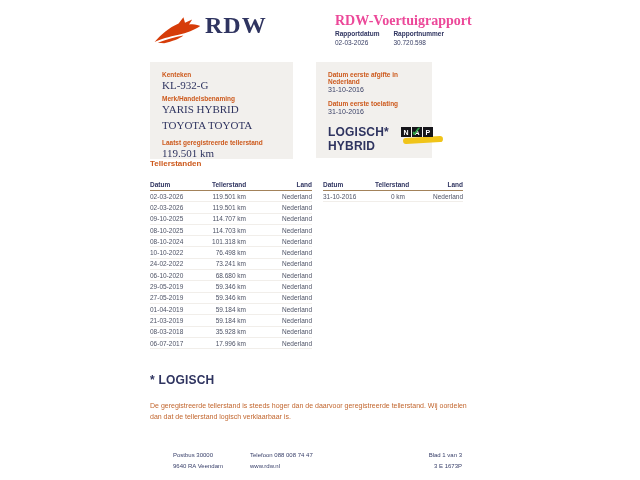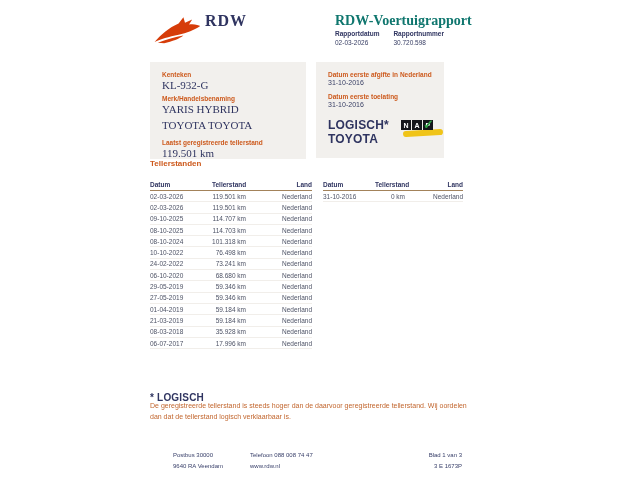--- a/index.html
+++ b/index.html
@@ -5,35 +5,35 @@
   * { margin:0; padding:0; box-sizing:border-box; }
   html,body { background:#fff; }
   #page {
     position:relative; width:640px; height:480px; background:#ffffff;
     font-family:"Liberation Sans", sans-serif; color:#2f3460; overflow:hidden;
   }
   
   .logo-svg { position:absolute; left:153px; top:15px; width:48px; height:30px; }
   .wordmark {
     position:absolute; left:205px; top:12px;
-    font-family:"Liberation Serif", serif; font-weight:bold; font-size:16px;
+    font-family:"Liberation Serif", serif; font-weight:bold; font-size:24px;
     color:#2f3460; letter-spacing:1px;
   }
   .doc-title {
     position:absolute; left:335px; top:13px;
     font-family:"Liberation Serif", serif; font-weight:bold; font-size:14px;
-    color:#0f766e;
+    color:#ec4899;
   }
   .report-meta { position:absolute; left:335px; top:30px; display:flex; gap:14px; }
   .meta-label { font-size:6.5px; font-weight:bold; color:#2f3460; }
   .meta-value { font-size:6.5px; color:#3a4066; margin-top:2px; }
   
   .panel { position:absolute; background:#f2f0ed; padding:9px 12px; }
-  .panel-left  { left:150px; top:62px; width:156px; height:97px; }
-  .panel-right { left:316px; top:62px; width:128px; height:96px; }
+  .panel-left  { left:150px; top:62px; width:143px; height:97px; }
+  .panel-right { left:316px; top:62px; width:116px; height:96px; }
   .fld-label { font-size:6.5px; font-weight:bold; color:#cd5a1d; margin-bottom:1px; }
   .fld-serif {
     font-family:"Liberation Serif", serif; font-size:11px; color:#2f3460;
     line-height:13px; margin-bottom:3px;
   }
   .fld-sans { font-size:7px; color:#3a4066; margin-bottom:7px; }
   .mt { margin-top:7px; }
   .oordeel-row { display:flex; align-items:flex-start; margin-top:10px; gap:12px; }
   .oordeel-text { font-size:12px; font-weight:bold; color:#2f3460; line-height:14px; letter-spacing:.2px; }
   
@@ -58,22 +58,22 @@
   .t-head span { font-size:6.5px; font-weight:bold; color:#2f3460; }
   .t-row { height:11.3px; align-items:center; border-bottom:1px solid #f1eeea; }
   .t-row span { font-size:6.5px; color:#4d5265; }
   .c-datum { width:62px; text-align:left; }
   .c-teller { width:34px; text-align:right; }
   .t-head .c-teller { text-align:left; }
   .c-land { flex:1; text-align:right; }
   .t-right .c-datum { width:52px; }
   .t-right .c-teller { width:30px; }
   
-  .footnote-heading { position:absolute; left:150px; top:392px;
-    font-size:10px; font-weight:bold; color:#2f3460; letter-spacing:.2px; }
+  .footnote-heading { position:absolute; left:150px; top:373px;
+    font-size:12px; font-weight:bold; color:#2f3460; letter-spacing:.2px; }
   .footnote-text { position:absolute; left:150px; top:400px; width:322px;
     font-size:7px; line-height:11px; color:#c2662e; }
   
   .footer-col { position:absolute; top:450px; font-size:6px; color:#39406a; line-height:11px; }
   .f-left { left:173px; } .f-mid { left:250px; }
   .f-right { left:392px; width:70px; text-align:right; }
 </style>
 </head>
 <body>
 
@@ -107,21 +107,21 @@
   </div>
 
   <div class="panel panel-right">
     <div class="fld-label">Datum eerste afgifte in Nederland</div>
     <div class="fld-sans">31-10-2016</div>
     <div class="fld-label">Datum eerste toelating</div>
     <div class="fld-sans">31-10-2016</div>
     <div class="oordeel-row">
       <div class="oordeel-text">
         <div>LOGISCH*</div>
-        <div>TOYOTA</div>
+        <div>HYBRID</div>
       </div>
       <div class="nap">
         <div class="nap-swoosh"></div>
         <div class="nap-tiles">
           <span class="nap-tile">N</span>
           <span class="nap-tile">A</span>
           <span class="nap-tile">P</span>
         </div>
         <span class="nap-check">✓</span>
       </div>

